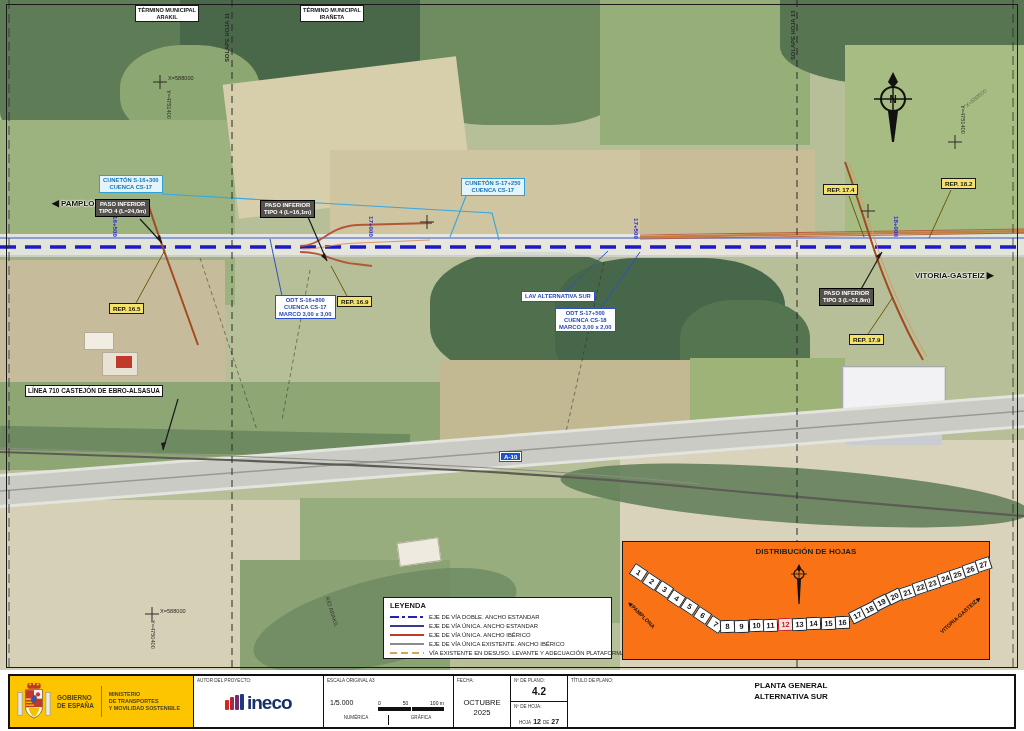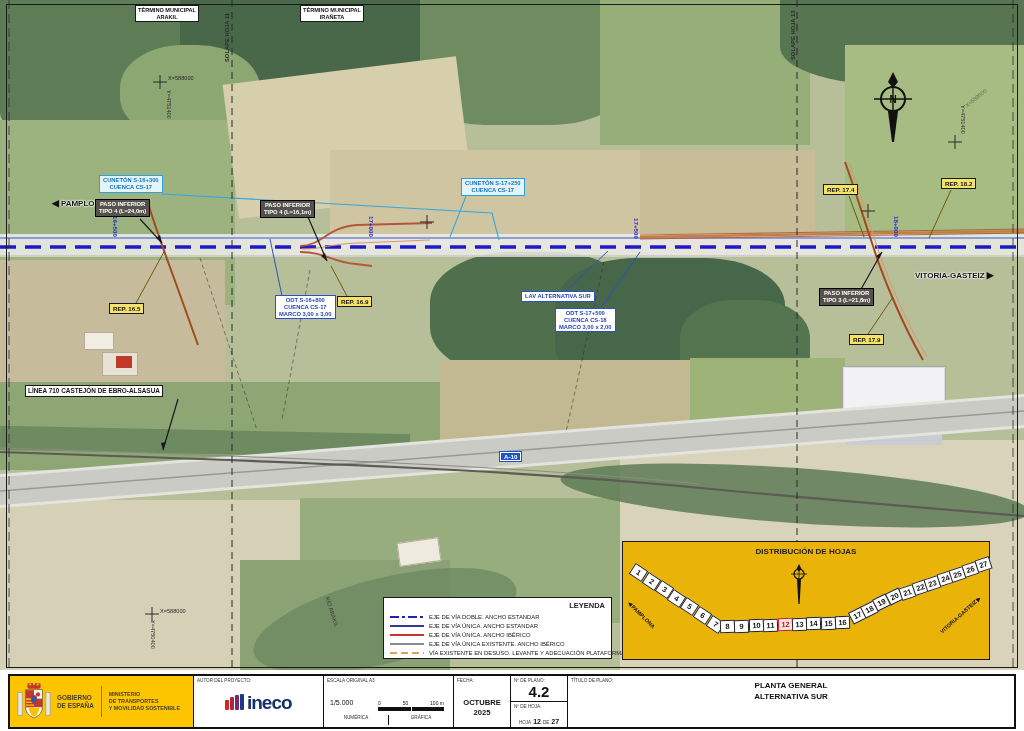--- a/index.html
+++ b/index.html
@@ -22,31 +22,31 @@
                text-shadow:0 0 2px #fff,0 0 2px #fff,0 0 2px #fff; display:flex; align-items:center; gap:2px; }
   .dir-label .tri { font-size:9px; text-shadow:none; }
   .km { position:absolute; z-index:25; color:#2a2ad0; font-size:6.2px; font-weight:bold; transform:rotate(90deg); transform-origin:0 0; white-space:nowrap; }
   .coord { position:absolute; z-index:25; color:#2b2b2b; font-size:5.6px; white-space:nowrap; }
   .vert90 { transform:rotate(90deg); transform-origin:0 0; }
   .solape { position:absolute; z-index:25; color:#2b2b2b; font-size:5.8px; font-weight:bold; white-space:nowrap;
             transform:rotate(-90deg); transform-origin:0 0; }
   
   .legend { position:absolute; left:383px; top:597px; width:229px; height:62px; background:#fff;
             border:1.6px solid #1a1a1a; z-index:40; padding:3px 6px 2px 6px; }
-  .legend-title { text-align:right; font-size:7.5px; font-weight:bold; color:#222; margin-bottom:2px; }
+  .legend-title { text-align:left; font-size:7.5px; font-weight:bold; color:#222; margin-bottom:2px; }
   .lrow { display:flex; align-items:center; gap:5px; height:9px; }
   .lsample { width:34px; height:2px; flex:0 0 34px; }
   .ls0 { background:repeating-linear-gradient(90deg,#2222bb 0 9px,transparent 9px 12px,#2222bb 12px 15px,transparent 15px 18px); }
   .ls1 { background:#3a3a8c; }
   .ls2 { background:#c0392b; }
   .ls3 { background:#8c8c8c; }
   .ls4 { background:repeating-linear-gradient(90deg,#d9a35a 0 7px,transparent 7px 11px); }
   .llabel { font-size:5.9px; color:#222; white-space:nowrap; }
   
-  .distrib { position:absolute; left:622px; top:541px; width:368px; height:119px; background:#eab308;
+  .distrib { position:absolute; left:622px; top:541px; width:368px; height:119px; background:#f97316;
              border:1.6px solid #1a1a1a; z-index:40; }
   .distrib-title { text-align:center; font-size:8px; font-weight:bold; color:#222; margin-top:5px; }
   .tile { position:absolute; width:15px; height:13px; border:1px solid #222; background:#fff; color:#111;
           font-size:7.5px; font-weight:bold; display:flex; align-items:center; justify-content:center; }
   .tile.hl { border-color:#c81e1e; color:#c81e1e; background:#fbe3e3; }
   .distrib-dir { position:absolute; font-size:5.4px; font-weight:bold; color:#111; white-space:nowrap; display:flex; align-items:center; gap:1px; }
   
   .tblock { position:absolute; left:8px; top:674px; width:1008px; height:55px; border:2px solid #111;
             display:flex; background:#fff; z-index:70; }
   .cell { position:relative; border-right:1.4px solid #111; height:100%; }
@@ -65,24 +65,24 @@
   .escala { flex:0 0 130px; }
   .esc-num { position:absolute; left:6px; top:23px; font-size:7px; color:#111; }
   .esc-bar { position:absolute; left:54px; top:24px; width:66px; }
   .esc-ticks { display:flex; justify-content:space-between; font-size:5px; color:#111; margin-bottom:1px; }
   .esc-line { height:3.5px; background:#111; position:relative; }
   .esc-line i { position:absolute; left:50%; top:0; width:1px; height:100%; background:#fff; }
   .esc-foot { position:absolute; bottom:2px; left:0; right:0; display:flex; font-size:4.6px; color:#333; }
   .esc-foot span { flex:1; text-align:center; }
   .esc-foot .vline { flex:0 0 1px; background:#111; height:10px; align-self:flex-end; }
   .fecha { flex:0 0 57px; display:flex; align-items:center; justify-content:center; }
-  .fecha-val { font-size:7.6px; font-weight:bold; color:#111; text-align:center; line-height:1.3; margin-top:12px; }
+  .fecha-val { font-size:7.6px; font-weight:normal; color:#111; text-align:center; line-height:1.3; margin-top:12px; }
   .plano { flex:0 0 57px; display:flex; flex-direction:column; }
   .plano-top { flex:1.1; position:relative; border-bottom:1.4px solid #111; display:flex; align-items:center; justify-content:center; }
-  .plano-num { font-size:15px; font-weight:bold; color:#111; margin-top:5px; }
+  .plano-num { font-size:10px; font-weight:bold; color:#111; margin-top:5px; }
   .plano-bot { flex:1; position:relative; display:flex; align-items:flex-end; justify-content:center; padding-bottom:2px; gap:2px; }
   .hoja-sm { font-size:4.6px; color:#333; }
   .hoja-num { font-size:7px; font-weight:bold; color:#111; }
   .tplano { flex:1 1 auto; display:flex; align-items:flex-start; justify-content:center; }
   .tplano-val { font-size:8px; font-weight:bold; color:#111; text-align:center; line-height:1.4; margin-top:4px; }
   .compass { position:absolute; left:168px; top:22px; }
 </style>
 </head>
 <body>
 

